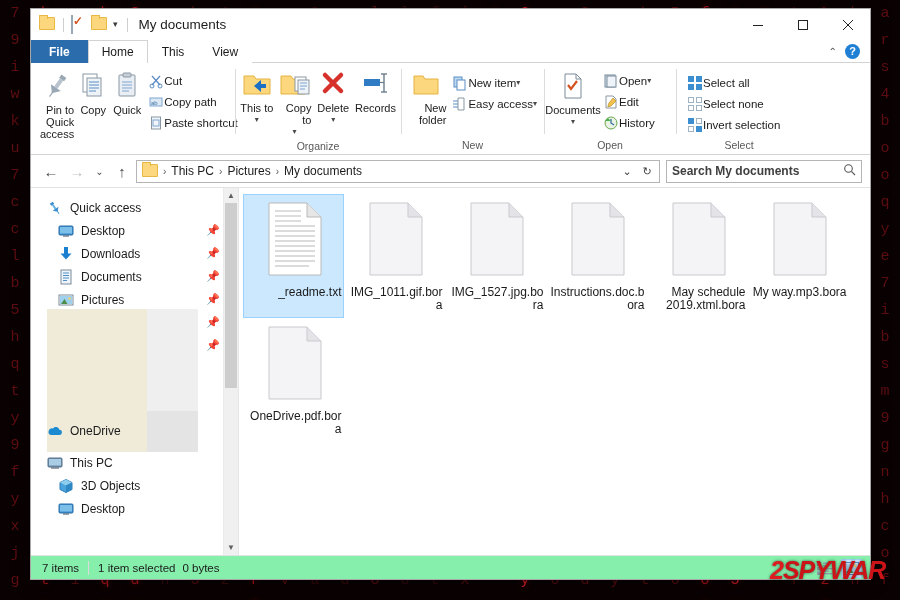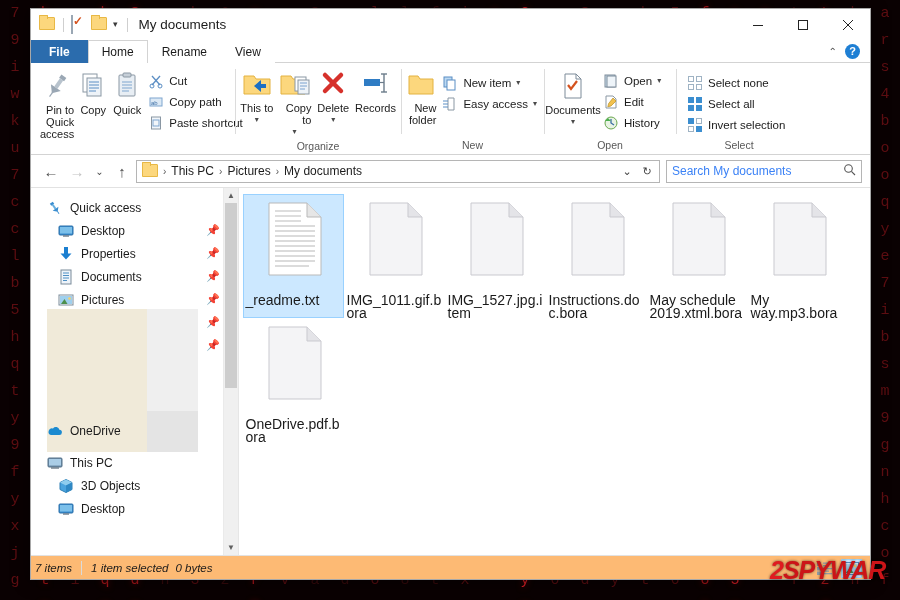--- a/index.html
+++ b/index.html
@@ -161,21 +161,21 @@
   .bigbtn {
     width: 54px;
     display: flex; flex-direction: column; align-items: center;
     padding: 3px 2px 0;
     font-size: 11px; color: #1b1b1b; text-align: right;
     line-height: 12px;
   }
   .bigbtn .lbl { margin-top: 3px; }
   .smallcol { display: flex; flex-direction: column; padding-top: 2px; }
   .smallbtn {
-    display: flex; align-items: center; gap: 5px;
+    display: flex; align-items: center; 
     height: 21px; padding: 0 4px;
     font-size: 11.5px; color: #1b1b1b;
     white-space: nowrap;
     text-align: center;
   }
   .smallbtn .ico { width: 16px; height: 16px; flex: 0 0 16px; }
   .dd { font-size: 8px; color: #4a4a4a; }
 
   
   .addressbar {
@@ -207,21 +207,21 @@
   .crumb-tools { display: flex; align-items: center; }
   .crumb-tools span {
     width: 20px; text-align: center;
     font-size: 11px; color: #3c3c3c;
   }
   .searchbox {
     width: 196px; height: 23px; margin-left: 4px;
     border: 1px solid #b5b5b5; background: #fff;
     display: flex; align-items: center; padding: 0 5px;
   }
-  .searchbox .ph { flex: 1; font-size: 12px; color: #3b82f6; }
+  .searchbox .ph { flex: 1; font-size: 12px; color: #404040; font-weight: bold; }
 
   
   .main {
     flex: 1; display: flex; min-height: 0;
     border-top: 1px solid #e2e2e2;
   }
   
   .navpane {
     width: 207px; flex: 0 0 207px;
     background: #ffffff;
@@ -292,36 +292,35 @@
     width: 101px; height: 124px;
     display: flex; flex-direction: column; align-items: center;
     padding-top: 7px;
     border: 1px solid transparent;
   }
   .filetile.selected {
     background: #cce8ff;
     border-color: #99d1ff;
   }
   .filename {
-    font-size: 14px; color: #1a1a1a;
-    text-align: left; line-height: 13px;
+    font-size: 12px; color: #1a1a1a;
+    text-align: right; line-height: 13px;
     width: 96px; word-wrap: break-word;
-    margin-top: 14px;
+    margin-top: 6px;
   }
 
   
   .statusbar {
     flex: 0 0 24px; height: 24px;
-    background: #fdba74;
+    background: #86efac;
     border-top: 1px solid #e2e2e2;
     display: flex; align-items: center;
     font-size: 11.5px; color: #1b1b1b;
-    padding-left: 4px; gap: 0;
+    padding-left: 11px; gap: 0;
     position: relative;
-    font-style: italic;
   }
   .status-sep {
     width: 1px; height: 14px; background: #dadada; margin: 0 9px;
   }
   .viewtoggles {
     position: absolute; right: 8px; top: 0; height: 24px;
     display: flex; align-items: center; gap: 6px;
   }
   .viewbtn {
     width: 21px; height: 19px;
@@ -1427,21 +1426,21 @@
             <line x1="1" y1="1" x2="11" y2="11" stroke="#232323" stroke-width="1"></line>
             <line x1="11" y1="1" x2="1" y2="11" stroke="#232323" stroke-width="1"></line>
           </svg>
       </div>
     </div>
   </div>
 
   <div class="tabstrip">
     <div class="tab file">File</div>
     <div class="tab active">Home</div>
-    <div class="tab">Rename</div>
+    <div class="tab">This</div>
     <div class="tab">View</div>
     <div class="filler"></div>
     <div class="tab-right-tools">
       <span class="chev-up">⌃</span>
       <span class="help-circle">?</span>
     </div>
   </div>
 
   <div class="ribbon">
 
@@ -1648,40 +1647,40 @@
       </div>
       <div class="rgroup-label">Open</div>
     </div>
 
     <div class="rgroup" style="width:126px">
       <div class="rgroup-body">
         <div class="smallcol" style="padding-top:4px;padding-left:4px">
           <div class="smallbtn">
             <span class="ico">
               <svg width="16" height="16" viewBox="0 0 16 16">
+                  <rect x="1" y="1" width="6" height="6" fill="#3b8ed0"></rect>
+                  <rect x="9" y="1" width="6" height="6" fill="#3b8ed0"></rect>
+                  <rect x="1" y="9" width="6" height="6" fill="#3b8ed0"></rect>
+                  <rect x="9" y="9" width="6" height="6" fill="#3b8ed0"></rect>
+                </svg>
+            </span>
+            <span>Select all</span>
+          </div>
+          <div class="smallbtn">
+            <span class="ico">
+              <svg width="16" height="16" viewBox="0 0 16 16">
                   <g fill="none" stroke="#9fb3c4">
                     <rect x="1.5" y="1.5" width="5" height="5"></rect>
                     <rect x="9.5" y="1.5" width="5" height="5"></rect>
                     <rect x="1.5" y="9.5" width="5" height="5"></rect>
                     <rect x="9.5" y="9.5" width="5" height="5"></rect>
                   </g>
                 </svg>
             </span>
             <span>Select none</span>
-          </div>
-          <div class="smallbtn">
-            <span class="ico">
-              <svg width="16" height="16" viewBox="0 0 16 16">
-                  <rect x="1" y="1" width="6" height="6" fill="#3b8ed0"></rect>
-                  <rect x="9" y="1" width="6" height="6" fill="#3b8ed0"></rect>
-                  <rect x="1" y="9" width="6" height="6" fill="#3b8ed0"></rect>
-                  <rect x="9" y="9" width="6" height="6" fill="#3b8ed0"></rect>
-                </svg>
-            </span>
-            <span>Select all</span>
           </div>
           <div class="smallbtn">
             <span class="ico">
               <svg width="16" height="16" viewBox="0 0 16 16">
                   <rect x="1" y="1" width="6" height="6" fill="#3b8ed0"></rect>
                   <rect x="9.5" y="1.5" width="5" height="5" fill="none" stroke="#9fb3c4"></rect>
                   <rect x="1.5" y="9.5" width="5" height="5" fill="none" stroke="#9fb3c4"></rect>
                   <rect x="9" y="9" width="6" height="6" fill="#3b8ed0"></rect>
                 </svg>
             </span>
@@ -1753,21 +1752,21 @@
         <span class="pin">📌</span>
       </div>
 
       <div class="navitem indent1">
         <span class="ico">
           <svg width="16" height="16" viewBox="0 0 16 16">
               <rect x="6" y="1" width="4" height="7" fill="#1b7fd0"></rect>
               <polygon points="2.5,7.5 13.5,7.5 8,13.5" fill="#1b7fd0"></polygon>
             </svg>
         </span>
-        <span>Properties</span>
+        <span>Downloads</span>
         <span class="pin">📌</span>
       </div>
 
       <div class="navitem indent1">
         <span class="ico">
           <svg width="16" height="16" viewBox="0 0 16 16">
               <rect x="3" y="1" width="10" height="14" fill="#eef4fa" stroke="#7a8b9a"></rect>
               <g stroke="#4d8fc4" stroke-width="1">
                 <line x1="5" y1="4" x2="11" y2="4"></line>
                 <line x1="5" y1="6.5" x2="11" y2="6.5"></line>
@@ -1896,21 +1895,21 @@
           <div class="filename">IMG_1011.gif.bora</div>
         </div>
 
         <div class="filetile">
           <span>
             <svg width="58" height="74" viewBox="0 0 58 74">
                 <path d="M4 1h38l14 14v58H4z" fill="#f4f4f6" stroke="#c9c9cf"></path>
                 <path d="M42 1v14h14" fill="#e4e4e8" stroke="#c9c9cf"></path>
               </svg>
           </span>
-          <div class="filename">IMG_1527.jpg.item</div>
+          <div class="filename">IMG_1527.jpg.bora</div>
         </div>
 
         <div class="filetile">
           <span>
             <svg width="58" height="74" viewBox="0 0 58 74">
                 <path d="M4 1h38l14 14v58H4z" fill="#f4f4f6" stroke="#c9c9cf"></path>
                 <path d="M42 1v14h14" fill="#e4e4e8" stroke="#c9c9cf"></path>
               </svg>
           </span>
           <div class="filename">Instructions.doc.bora</div>

